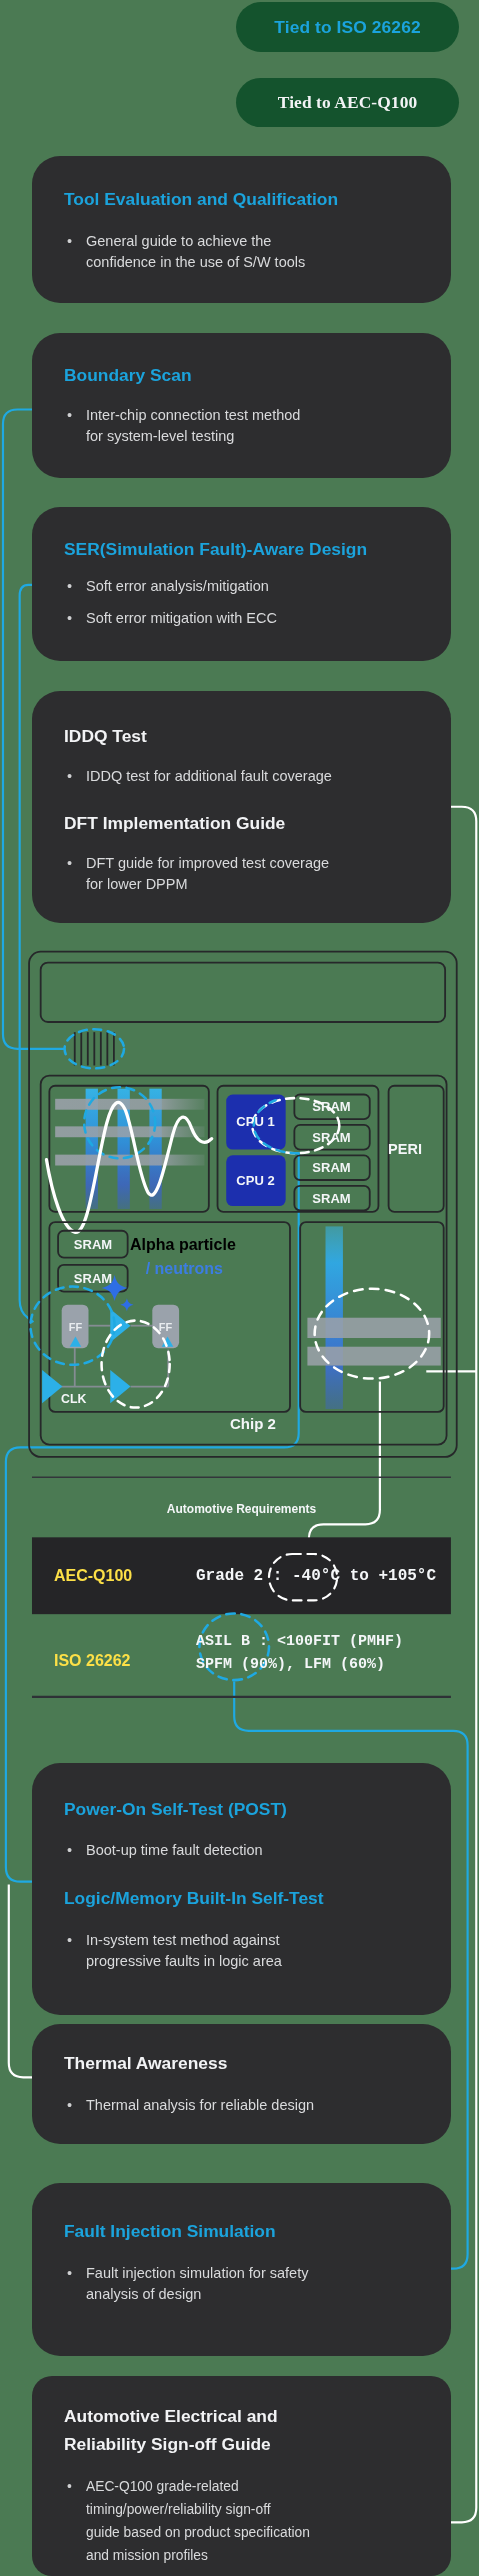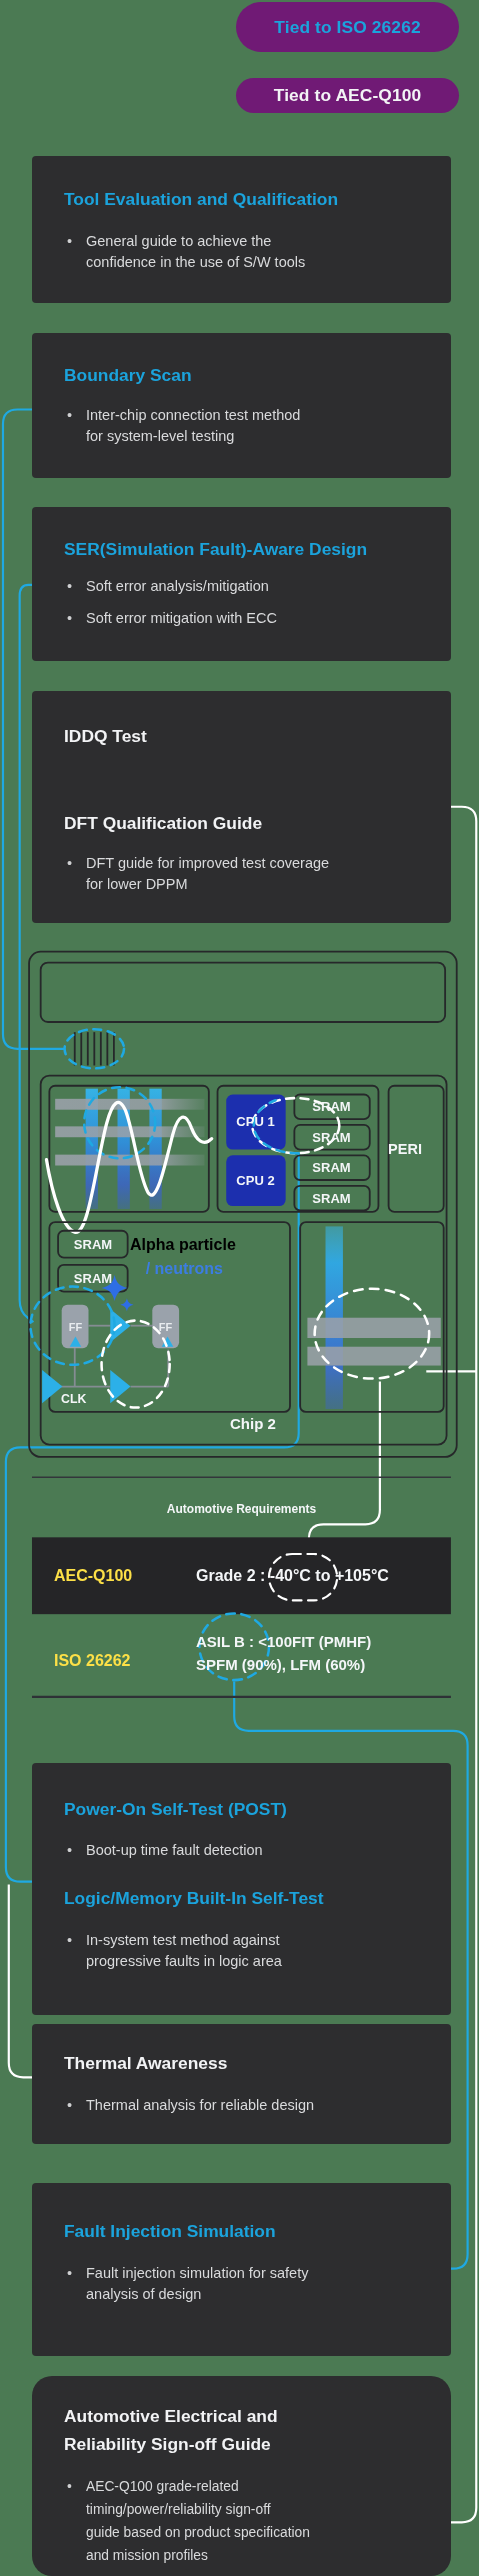--- a/index.html
+++ b/index.html
@@ -6,40 +6,40 @@
   #canvas {
     position:relative; width:480px; height:2576px; overflow:hidden;
     background:#4b7a53;
     font-family:"Liberation Sans", sans-serif;
     -webkit-font-smoothing:antialiased;
   }
   svg.overlay { position:absolute; left:0; top:0; width:480px; height:2576px; }
 
   .pill {
     position:absolute; left:236px; width:223px; height:50px;
-    background:#701a75; border-radius:25px;
+    background:#14532d; border-radius:25px;
     display:flex; align-items:center; justify-content:center;
     font-size:17.4px; font-weight:bold; letter-spacing:0.1px;
   }
   .card {
     position:absolute; left:32px; width:419px;
-    background:#2d2d2f; border-radius:4px;
+    background:#2d2d2f; border-radius:28px;
   }
   .h { position:absolute; left:32px; font-size:17.4px; font-weight:bold; white-space:nowrap; }
   .h.cyan  { color:#1ba3dc; }
   .h.white { color:#f2f3f5; }
   .bl { position:absolute; left:35px; font-size:14.5px; line-height:21px; color:#d9dadc; white-space:nowrap; }
   .bl .dot { display:inline-block; width:19px; color:#cfd0d2; }
   .bl .cont { padding-left:19px; display:block; }
 
   .dlabel { position:absolute; color:#f4f6f8; font-weight:bold; white-space:nowrap; }
   .center { display:flex; align-items:center; justify-content:center; }
 
   .trow-label { position:absolute; left:54px; font-size:16px; font-weight:bold; color:#fde047; white-space:nowrap; }
-  .trow-val   { position:absolute; left:196px; font-size:16px; font-weight:bold; color:#f4f6f8; white-space:nowrap; }
+  .trow-val   { position:absolute; left:196px; font-size:16px; font-weight:bold; color:#f4f6f8; white-space:nowrap;font-family:Liberation Mono, monospace; }
 </style>
 </head>
 <body>
 
 <div id="canvas">
 
   <svg class="overlay" viewBox="0 0 662 3554">
     <defs>
       <linearGradient id="vbar" x1="0" y1="0" x2="0" y2="1">
         <stop offset="0" stop-color="#35b5ec" stop-opacity="0.95"></stop>
@@ -158,21 +158,21 @@
     <line x1="44" y1="2038" x2="622" y2="2038" stroke="#33363b" stroke-width="2"></line>
     <rect x="44" y="2121" width="578" height="106" fill="#252527"></rect>
     <rect x="371" y="2144" width="94" height="64" rx="32" fill="none" stroke="#ffffff" stroke-width="3" stroke-dasharray="12 9" stroke-linecap="round"></rect>
     <ellipse cx="323" cy="2272" rx="48" ry="46" fill="none" stroke="#1fa9e2" stroke-width="3.5" stroke-dasharray="12 9" stroke-linecap="round"></ellipse>
     <line x1="44" y1="2341" x2="622" y2="2341" stroke="#2e3136" stroke-width="3"></line>
   </svg>
 
   <div class="pill" style="top:2.2px; color:#1ba3dc;">
     <span>Tied to ISO 26262</span>
   </div>
-  <div class="pill" style="top:78px; height:35px; color:#f2f3f5;">
+  <div class="pill" style="top:78px; height:49px; color:#f2f3f5;font-family:Liberation Serif, serif;">
     <span>Tied to AEC-Q100</span>
   </div>
 
   <div class="card" style="top:156px; height:147px;">
     <div class="h cyan" style="top:33px;">Tool Evaluation and Qualification</div>
     <div class="bl" style="top:75px;">
       <span class="dot">•</span><span>General guide to achieve the</span>
       <span class="cont">confidence in the use of S/W tools</span>
     </div>
   </div>
@@ -190,21 +190,24 @@
     <div class="bl" style="top:69px;">
       <span class="dot">•</span><span>Soft error analysis/mitigation</span>
     </div>
     <div class="bl" style="top:101px;">
       <span class="dot">•</span><span>Soft error mitigation with ECC</span>
     </div>
   </div>
 
   <div class="card" style="top:691px; height:232px;">
     <div class="h white" style="top:35px;">IDDQ Test</div>
-    <div class="h white" style="top:122px;">DFT Qualification Guide</div>
+    <div class="bl" style="top:75px;">
+      <span class="dot">•</span><span>IDDQ test for additional fault coverage</span>
+    </div>
+    <div class="h white" style="top:122px;">DFT Implementation Guide</div>
     <div class="bl" style="top:162px;">
       <span class="dot">•</span><span>DFT guide for improved test coverage</span>
       <span class="cont">for lower DPPM</span>
     </div>
   </div>
 
   <div class="dlabel center" style="left:226px; top:1094px; width:59px; height:55px; font-size:13px;">CPU 1</div>
   <div class="dlabel center" style="left:226px; top:1155px; width:59px; height:51px; font-size:13px;">CPU 2</div>
   <div class="dlabel center" style="left:294px; top:1094px; width:75px; height:25px; font-size:13px;">SRAM</div>
   <div class="dlabel center" style="left:294px; top:1125px; width:75px; height:25px; font-size:13px;">SRAM</div>

